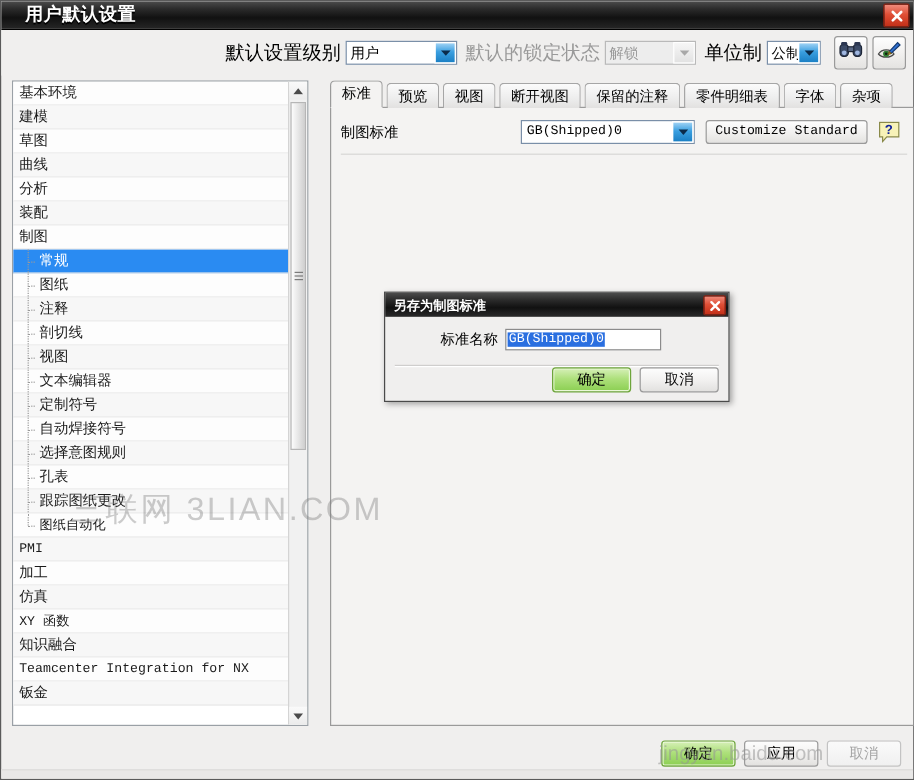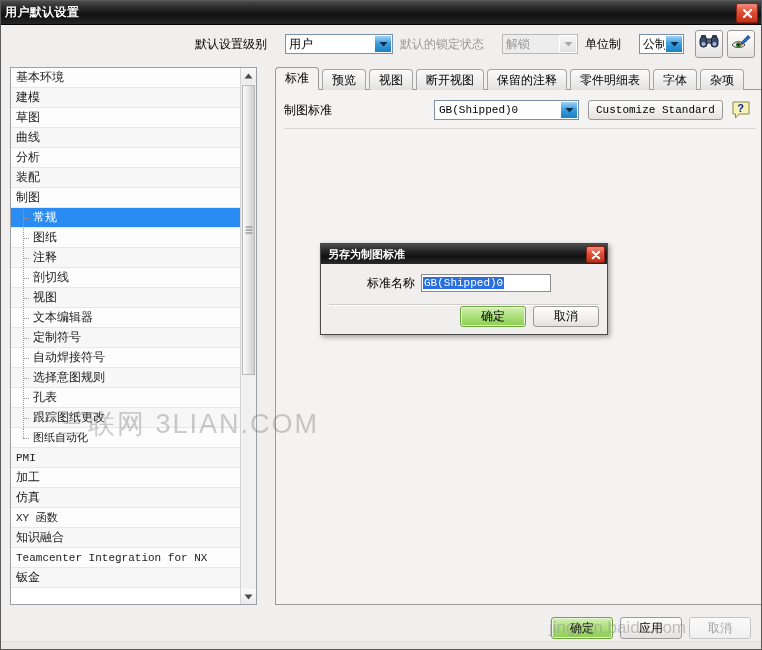--- a/index.html
+++ b/index.html
@@ -22,23 +22,23 @@
   
   .titlebar {
     position: absolute; left: 0; top: 0;
     width: 760px; height: 23px;
     background: linear-gradient(to bottom, #4c4c4c 0%, #2b2b2b 28%, #111111 60%, #262626 100%);
     display: flex; align-items: center;
     border-bottom: 1px solid #000;
   }
   .titlebar-text {
     color: #ffffff;
-    font-size: 12px;
+    font-size: 15px;
     font-weight: bold;
-    padding-left: 4px;
+    padding-left: 20px;
     letter-spacing: 0.4px;
     text-shadow: 0 1px 0 #000;
   }
   .titlebar-close {
     position: absolute; right: 3px; top: 2px;
     width: 20px; height: 18px;
     background: linear-gradient(to bottom, #f08b7c 0%, #e04f36 45%, #c22f18 100%);
     border: 1px solid #8c2010;
     border-radius: 2px;
     display: flex; align-items: center; justify-content: center;
@@ -49,22 +49,22 @@
   
   .toolbar {
     position: absolute; left: 0; top: 24px;
     width: 760px; height: 38px;
     background: #f0efee;
     display: flex; align-items: center; justify-content: flex-end;
     padding-right: 6px;
     box-sizing: border-box;
   }
   .tb-label {
-    font-size: 12px; color: #000;
-    margin-right: 18px;
+    font-size: 16px; color: #000;
+    margin-right: 4px;
     white-space: nowrap;
   }
   .tb-label.disabled { color: #9a9a9a; }
 
   .combo {
     height: 20px;
     border: 1px solid #7a8fa8;
     background: #ffffff;
     display: flex; align-items: center;
     box-sizing: border-box;
@@ -409,21 +409,21 @@
     <div class="titlebar-text">用户默认设置</div>
     <div class="titlebar-close">
       <svg width="11" height="11" viewBox="0 0 11 11" aria-hidden="true">
         <path d="M2 2 L9 9 M9 2 L2 9" stroke="#ffffff" stroke-width="2.2" stroke-linecap="round" fill="none"></path>
       </svg>
     </div>
   </div>
 
   <div class="toolbar">
     <div class="tb-label">默认设置级别</div>
-    <div class="combo" style="width:108px;">
+    <div class="combo" style="width:93px;">
       <div class="ctext">用户</div>
       <div class="carrow">
         <svg width="9" height="6" viewBox="0 0 9 6" aria-hidden="true">
             <path d="M0.5 1 L8.5 1 L4.5 5.5 Z" fill="#0b2b4a"></path>
           </svg>
       </div>
     </div>
 
     <div class="tb-label disabled">默认的锁定状态</div>
     <div class="combo disabled" style="width:76px;">

